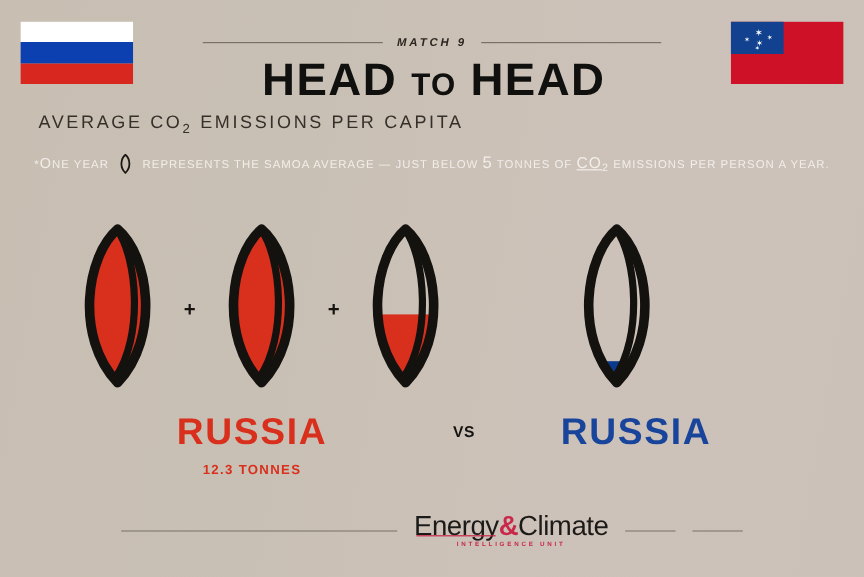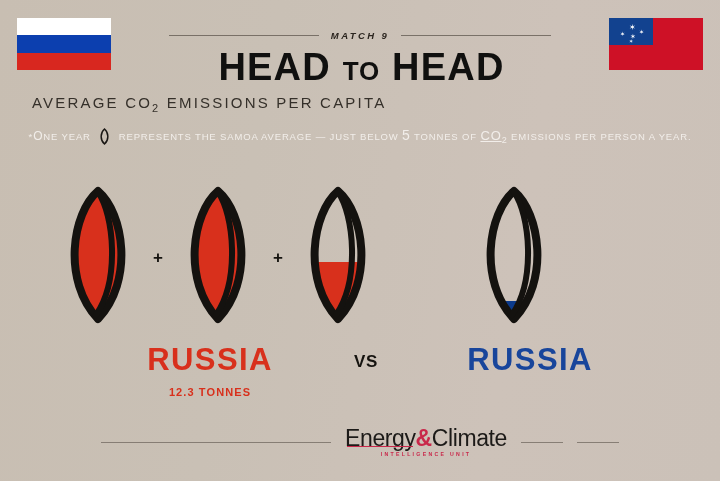--- a/index.html
+++ b/index.html
@@ -179,22 +179,22 @@
     letter-spacing: 1.1px;
   }
   .team-tonnes.red  { color: #d8301c; }
   .team-tonnes.blue { color: #18459b; }
 
   .vs {
     position: absolute;
     left: 336px;
     top: 352px;
     width: 60px;
-    text-align: center;
-    font-size: 17px;
+    text-align: right;
+    font-size: 13px;
     font-weight: 700;
     letter-spacing: .6px;
     color: #15130f;
   }
 
   
   .footer {
     position: absolute;
     bottom: 22px;
     left: 0; right: 0;

